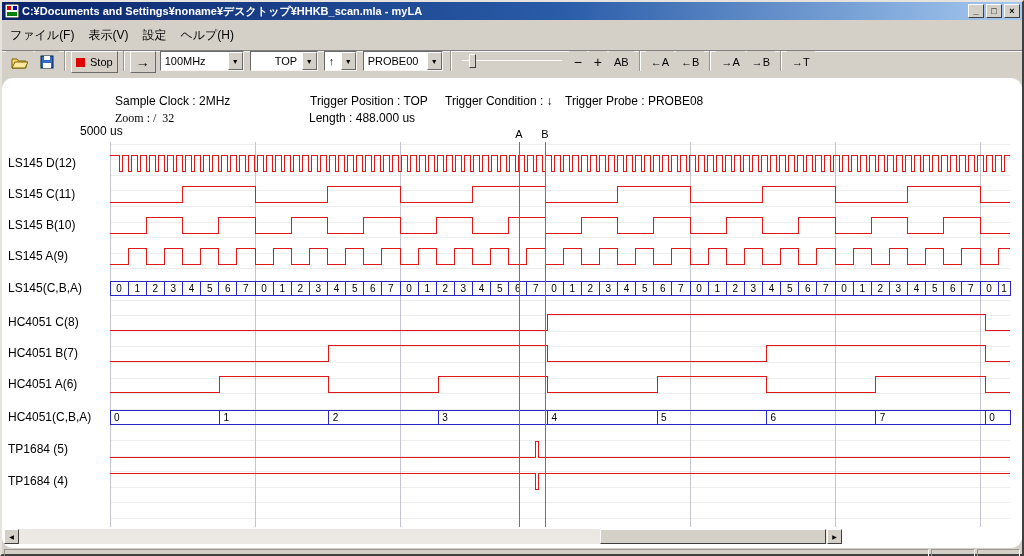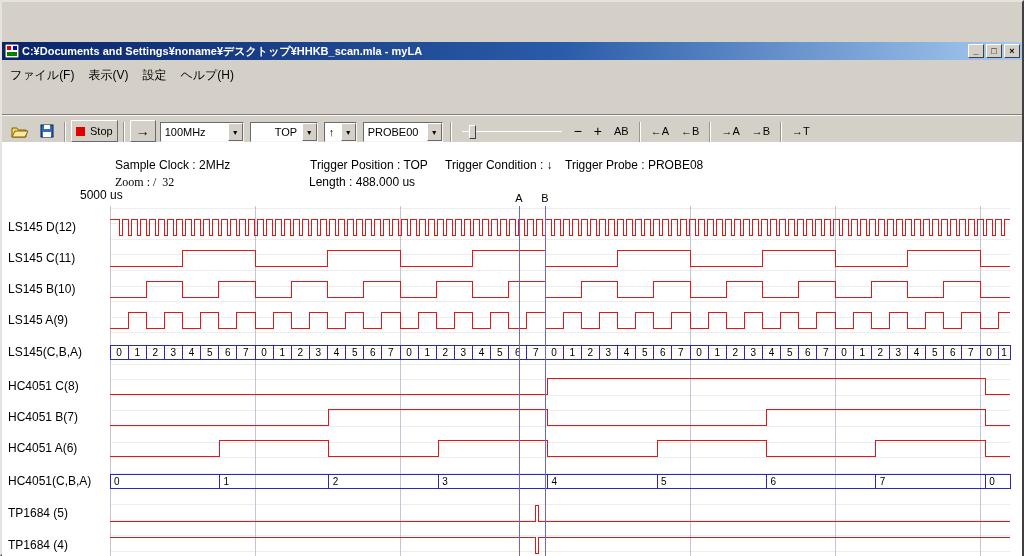--- a/index.html
+++ b/index.html
@@ -1,36 +1,36 @@
 <!DOCTYPE html>
 <html><head>
 <meta charset="utf-8">
 <style>
   *{box-sizing:border-box;margin:0;padding:0;}
   html,body{width:1024px;height:556px;overflow:hidden;}
   body{font-family:"Liberation Sans",sans-serif;background:#3a6ea5;}
   .window{position:relative;width:1024px;height:556px;background:#d4d0c8;border:2px solid;border-color:#e6e3de #404040 #404040 #e6e3de;}
-  .titlebar{height:18px;display:flex;align-items:center;padding:0 2px;background:linear-gradient(90deg,#0a246a 0%,#2a5ca8 55%,#a6caf0 100%);color:#fff;margin-top:40px;}
+  .titlebar{height:18px;display:flex;align-items:center;padding:0 2px;background:linear-gradient(90deg,#0a246a 0%,#2a5ca8 55%,#a6caf0 100%);color:#fff;}
   .app-icon{width:14px;height:14px;margin:0 3px 0 1px;flex:0 0 auto;}
   .title-text{flex:1;font-size:11px;font-weight:bold;white-space:nowrap;overflow:hidden;}
   .win-btn{width:16px;height:14px;margin-left:2px;background:#d4d0c8;border:1px solid;border-color:#fff #404040 #404040 #fff;font-size:9px;line-height:11px;text-align:center;color:#000;padding:0;font-family:inherit;font-weight:bold;}
   .menubar{height:30px;display:flex;align-items:center;font-size:12px;padding-left:1px;}
   .menu-item{padding:1px 7px;}
-  .toolbar{height:28px;display:flex;align-items:flex-end;padding:0 3px;border-top:1px solid #808080;box-shadow:inset 0 1px 0 #f5f4f0;margin-top:24px;}
+  .toolbar{height:28px;display:flex;align-items:flex-start;padding:0 3px;border-top:1px solid #808080;box-shadow:inset 0 1px 0 #f5f4f0;}
   .tbtn{height:22px;display:flex;align-items:center;justify-content:center;background:#d4d0c8;border:1px solid #d4d0c8;font-size:11px;padding:0 4px;margin:0 1px;color:#000;font-family:inherit;white-space:nowrap;}
   .tbtn.raised{border-color:#fff #6a6a6a #6a6a6a #fff;}
   .sep{width:2px;height:20px;border-left:1px solid #9a968f;border-right:1px solid #fff;margin:0 4px;flex:0 0 auto;}
   .stop-square{display:inline-block;width:9px;height:9px;background:#e00000;margin-right:5px;}
   .combo{display:flex;align-items:center;height:20px;background:#fff;border:1px solid;border-color:#6a6a6a #f5f4f0 #f5f4f0 #6a6a6a;margin:0 3px;font-size:11px;flex:0 0 auto;}
   .combo .val{padding:0 4px;flex:1;white-space:nowrap;overflow:hidden;}
   .combo .drop{width:15px;align-self:stretch;background:#d4d0c8;border:1px solid;border-color:#fff #6a6a6a #6a6a6a #fff;font-size:7px;display:flex;align-items:center;justify-content:center;color:#000;}
   .slider{position:relative;width:104px;height:20px;margin:0 4px;flex:0 0 auto;}
   .slider-track{position:absolute;left:2px;right:2px;top:9px;height:1px;background:#808080;border-bottom:1px solid #fff;}
   .slider-thumb{position:absolute;left:9px;top:3px;width:7px;height:14px;background:#d4d0c8;border:1px solid;border-color:#fff #404040 #404040 #fff;}
-  .content{position:relative;height:470px;background:#fff;overflow:hidden;}
+  .content{position:relative;height:470px;background:#fff;overflow:hidden;border-radius:11px;}
   .info-text{position:absolute;font-size:12px;color:#000;white-space:pre;}
   #wave-svg{position:absolute;left:0;top:0;}
   #wave-svg text{font-family:"Liberation Sans",sans-serif;}
   .hscroll{position:absolute;left:2px;top:451px;width:838px;height:15px;background:#ece9e4;}
   .hs-btn{position:absolute;top:0;width:15px;height:15px;background:#d4d0c8;border:1px solid;border-color:#fff #404040 #404040 #fff;font-size:6px;line-height:12px;text-align:center;padding:0;color:#000;}
   .hs-thumb{position:absolute;top:0;left:596px;width:226px;height:15px;background:#d4d0c8;border:1px solid;border-color:#fff #404040 #404040 #fff;}
   .statusbar{height:32px;display:flex;align-items:stretch;padding:1px 2px;font-size:11px;gap:2px;}
   .spanel{border:1px solid;border-color:#9a968f #fff #fff #9a968f;padding:0 5px;display:flex;align-items:center;white-space:nowrap;}
   .spanel.main{flex:1;}
 </style>

